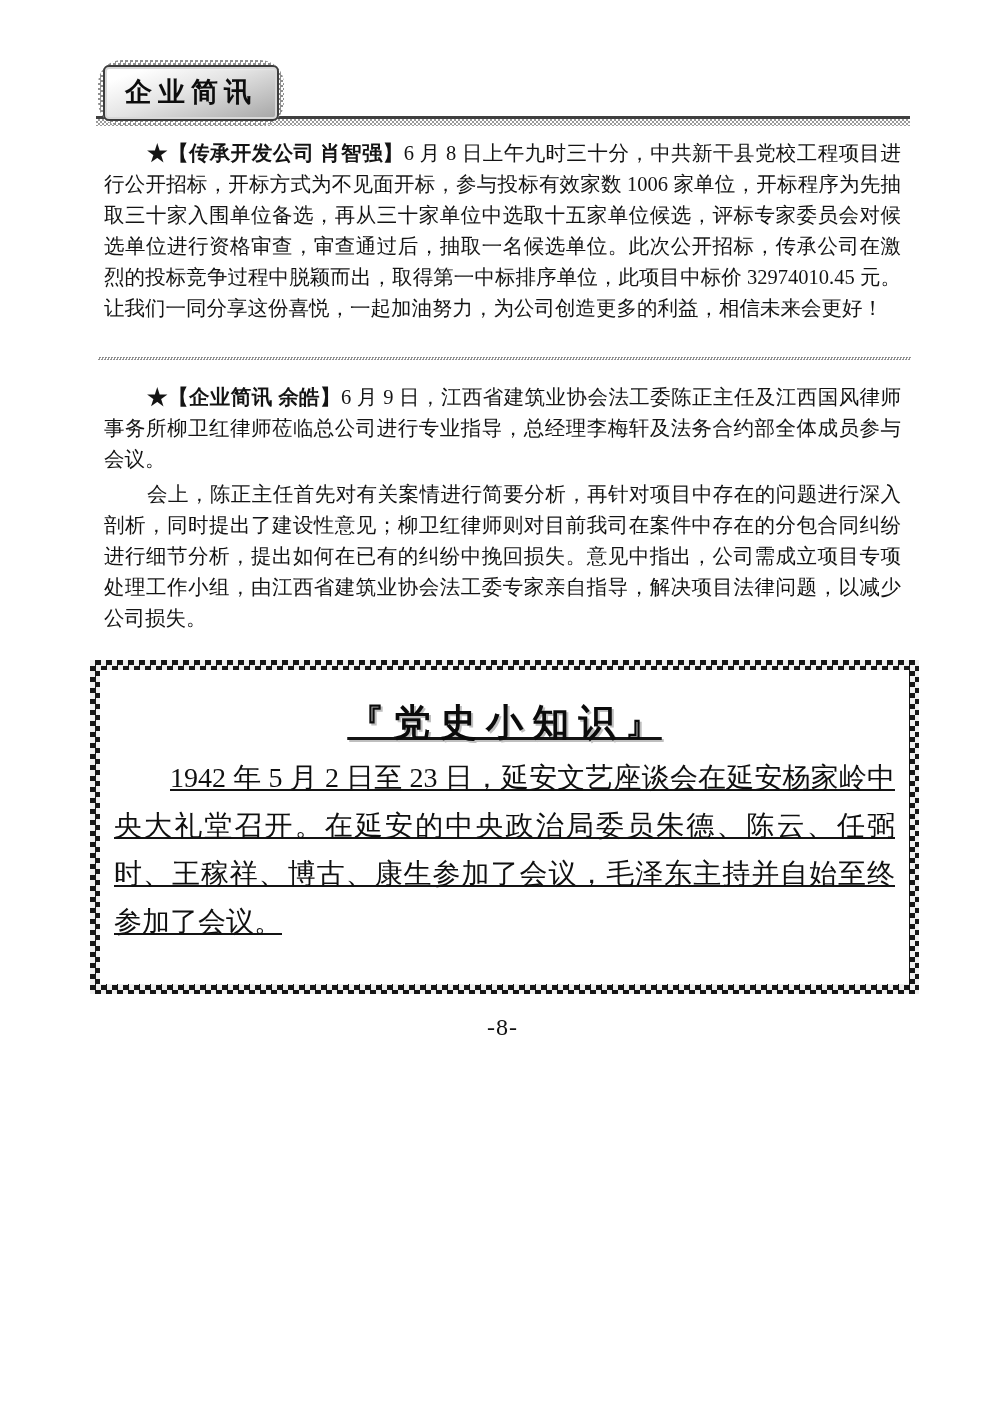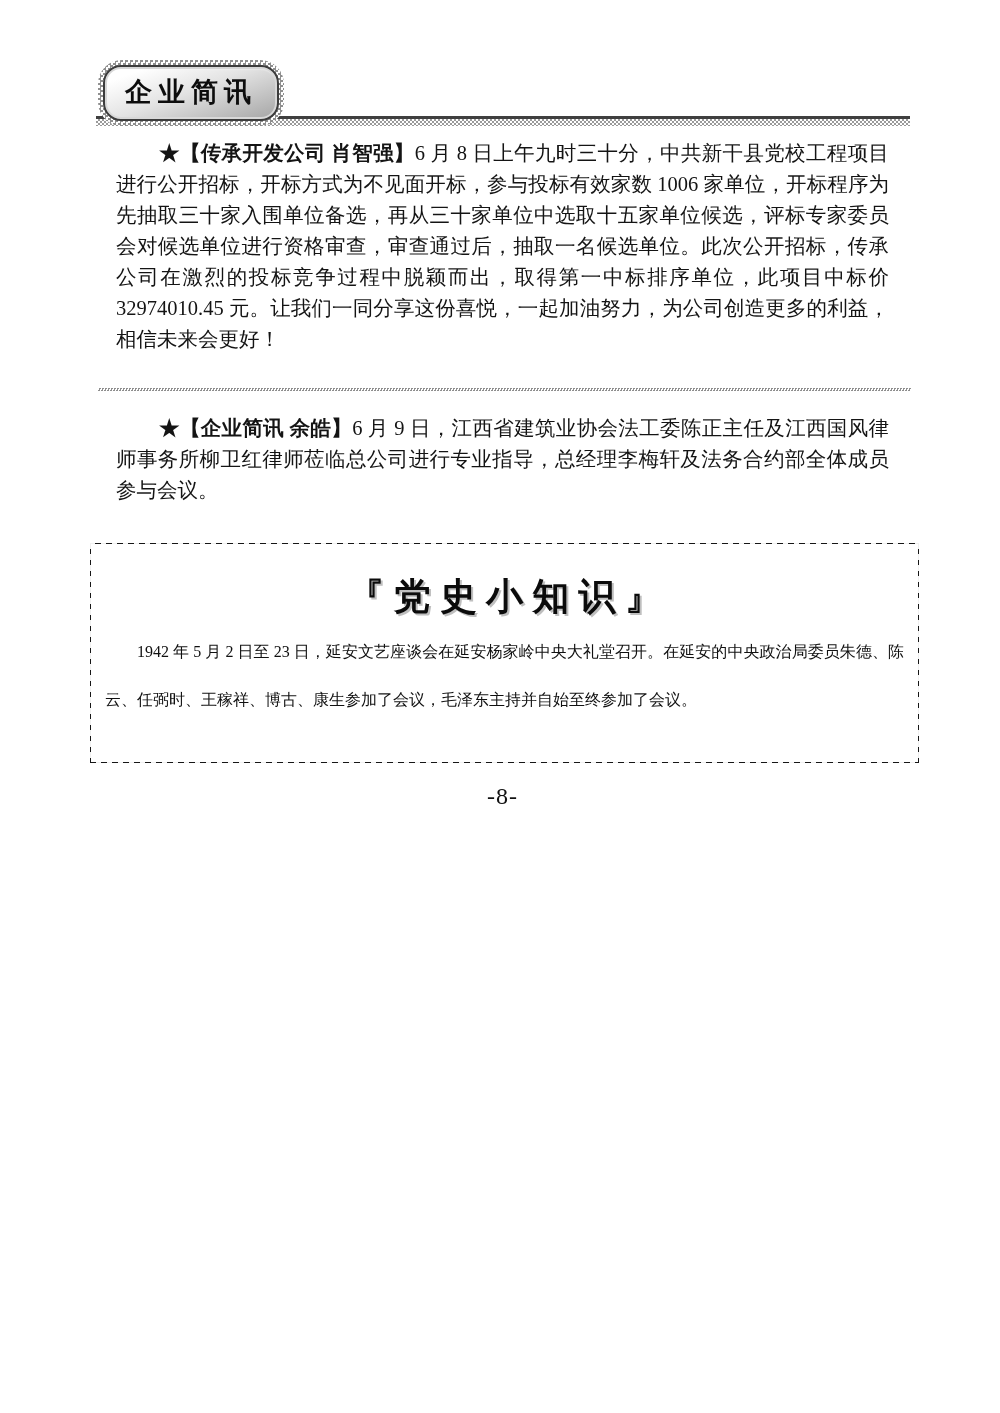--- a/index.html
+++ b/index.html
@@ -27,21 +27,21 @@
   .badge-wrap {
     position: absolute;
     left: -2px;
     top: 0;
     z-index: 2;
     padding: 5px;
     border-radius: 24px;
     background: conic-gradient(#8f8f8f 0 25%, #ffffff 0 50%, #8f8f8f 0 75%, #ffffff 0) 0 0 / 5px 5px;
   }
   .badge {
-    border-radius: 18px;
+    border-radius: 6px;
     border: 2px solid #3c3c3c;
     background: linear-gradient(160deg, #ffffff 14%, #e3e3e3 48%, #a5a5a5 100%);
     box-shadow: inset 0 0 0 2px #d8d8d8, inset 0 2px 2px #ffffff;
     padding: 7px 20px 9px 20px;
     font-size: 27px;
     font-weight: bold;
     letter-spacing: 6px;
     color: #0d0d0d;
     white-space: nowrap;
   }
@@ -51,56 +51,57 @@
     right: -5px;
     top: 56px;
     height: 10px;
     border-top: 3px solid #3f3f3f;
     background: conic-gradient(#9a9a9a 0 25%, #ffffff 0 50%, #9a9a9a 0 75%, #ffffff 0) 0 0 / 4px 4px;
     box-sizing: border-box;
   }
 
   
   .news-p {
-    margin: 16px;
+    margin: 4px;
     font-size: 20.5px;
     line-height: 31px;
     text-align: justify;
     text-indent: 2.1em;
   }
   .news-p b { font-weight: bold; }
   .news-first { margin-top: 6px; }
   .section-divider {
     height: 3px;
     margin: 33px -6px 22px -2px;
     background: conic-gradient(#8e8e8e 0 25%, #ffffff 0 50%, #8e8e8e 0 75%, #ffffff 0) 0 0 / 3px 3px;
   }
 
   
   .art-border {
-    margin: 37px -14px 0 -10px;
-    padding: 1px;
+    margin: 26px -14px 0 -10px;
+    padding: 10px;
     background: conic-gradient(#161616 0 25%, #f0f0f0 0 50%, #161616 0 75%, #f0f0f0 0) 0 0 / 11px 11px;
+    text-decoration: underline;
   }
   .art-inner {
     background: #ffffff;
     padding: 4px 14px 38px 14px;
   }
   .box-title {
     margin: 24px 0 6px 0;
     text-align: center;
     font-size: 37px;
     font-weight: bold;
     color: #0b0b0b;
     text-shadow: 2px 2px 0 #bfbfbf;
     white-space: nowrap;
   }
   .box-p {
     margin: 0;
-    font-size: 16px;
+    font-size: 28px;
     line-height: 48px;
     text-align: justify;
     text-indent: 2em;
     color: #101010;
   }
 
   
   .page-number {
     margin-top: 20px;
     text-align: center;
@@ -119,20 +120,21 @@
     <div class="badge-wrap">
       <div class="badge">企业简讯</div>
     </div>
   </div>
 
   <p class="news-p news-first"><b>★【传承开发公司 肖智强】</b><span>6 月 8 日上午九时三十分，中共新干县党校工程项目进行公开招标，开标方式为不见面开标，参与投标有效家数 1006 家单位，开标程序为先抽取三十家入围单位备选，再从三十家单位中选取十五家单位候选，评标专家委员会对候选单位进行资格审查，审查通过后，抽取一名候选单位。此次公开招标，传承公司在激烈的投标竞争过程中脱颖而出，取得第一中标排序单位，此项目中标价 32974010.45 元。让我们一同分享这份喜悦，一起加油努力，为公司创造更多的利益，相信未来会更好！</span></p>
 
   <div class="section-divider"></div>
 
   <p class="news-p"><b>★【企业简讯 余皓】</b><span>6 月 9 日，江西省建筑业协会法工委陈正主任及江西国风律师事务所柳卫红律师莅临总公司进行专业指导，总经理李梅轩及法务合约部全体成员参与会议。</span></p>
+  <p class="news-p">会上，陈正主任首先对有关案情进行简要分析，再针对项目中存在的问题进行深入剖析，同时提出了建设性意见；柳卫红律师则对目前我司在案件中存在的分包合同纠纷进行细节分析，提出如何在已有的纠纷中挽回损失。意见中指出，公司需成立项目专项处理工作小组，由江西省建筑业协会法工委专家亲自指导，解决项目法律问题，以减少公司损失。</p>
 
   <div class="art-border">
     <div class="art-inner">
       <div class="box-title">『 党 史 小 知 识 』</div>
       <p class="box-p">1942 年 5 月 2 日至 23 日，延安文艺座谈会在延安杨家岭中央大礼堂召开。在延安的中央政治局委员朱德、陈云、任弼时、王稼祥、博古、康生参加了会议，毛泽东主持并自始至终参加了会议。</p>
     </div>
   </div>
 
   <div class="page-number">-8-</div>
 

